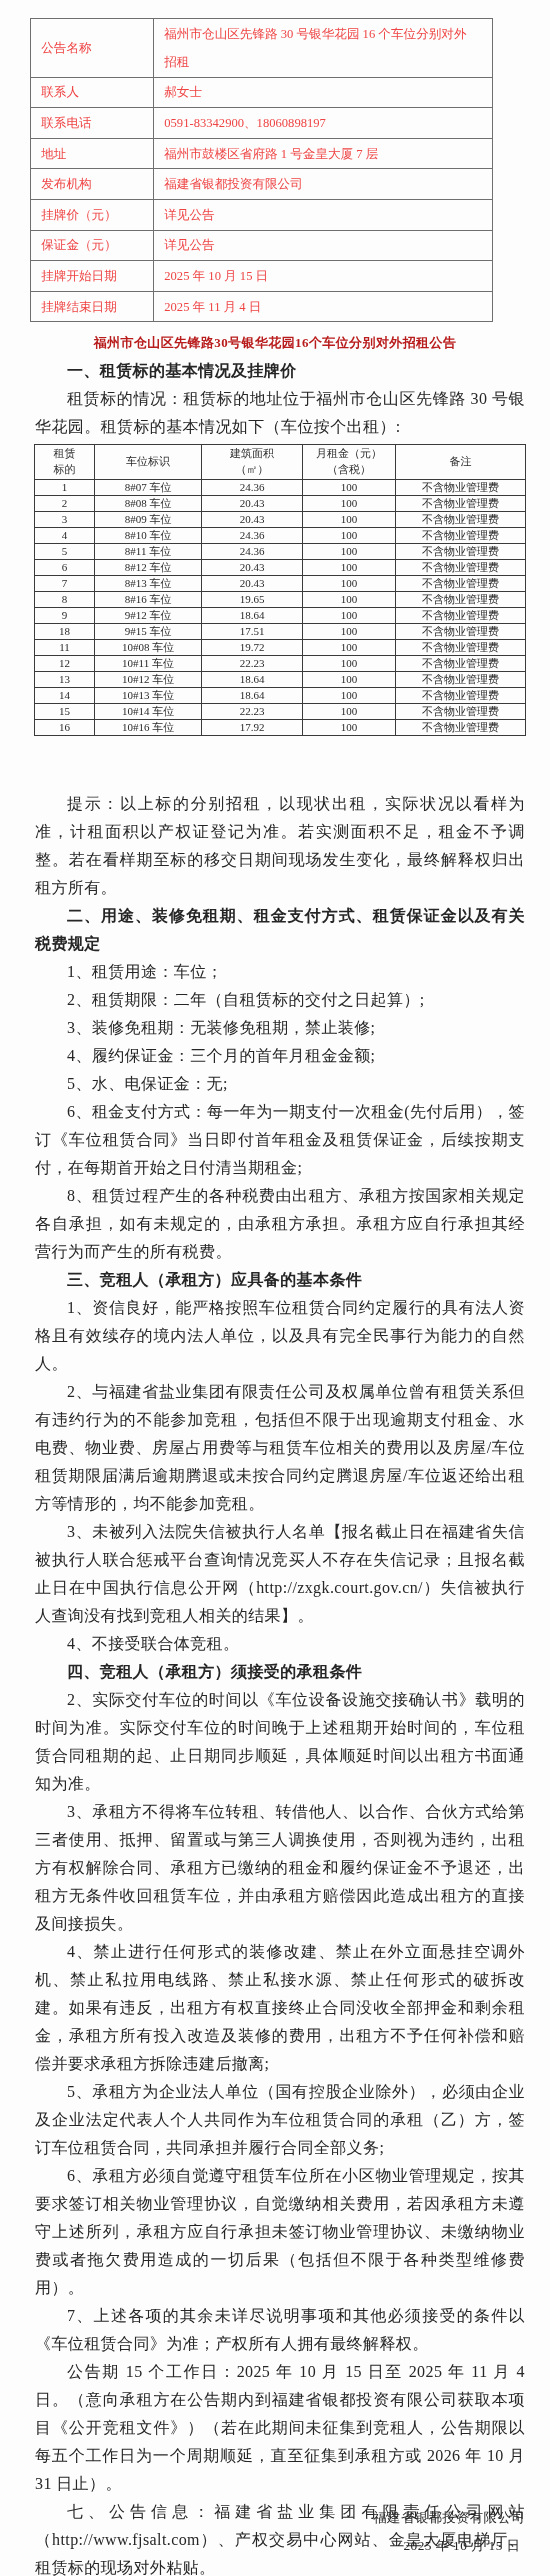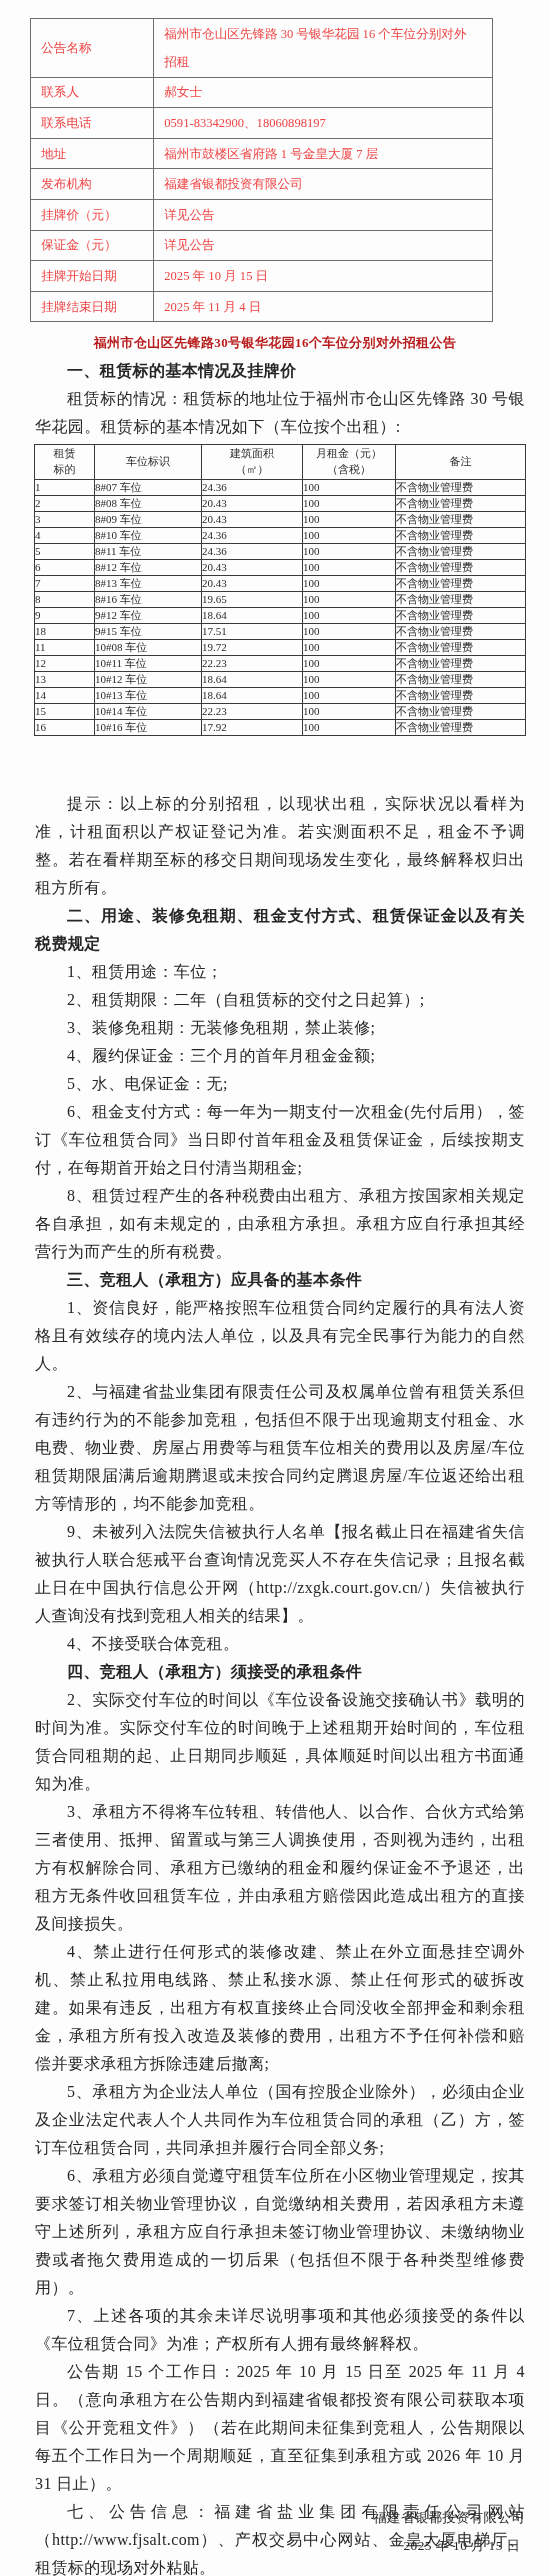--- a/index.html
+++ b/index.html
@@ -28,21 +28,21 @@
   
   .content{margin-left:35px;width:490px;font-size:16px;line-height:28px;
     text-align:justify;color:#262626;letter-spacing:0.4px;}
   .content p{margin:0;text-indent:2em;}
   .content p.heading{font-weight:bold;}
   .content p.hint{margin-top:54px;}
 
   
   table.parking{
     border-collapse:collapse;margin:2.4px 0 0 34px;width:491px;table-layout:fixed;
-    font-size:11px;color:#2a2a2a;border:1.6px solid #3a3a3a;
+    text-align:center;font-size:11px;color:#2a2a2a;border:1.6px solid #3a3a3a;
   }
   table.parking th{
     border:0.8px solid #3a3a3a;font-weight:normal;line-height:15.7px;
     padding:1.6px 0;white-space:pre-line;
   }
   table.parking td{border:0.8px solid #3a3a3a;height:15px;line-height:15px;padding:0;}
 
   
   .signature{position:absolute;top:2504px;right:25px;text-align:right;
     font-size:13.4px;line-height:28px;color:#262626;letter-spacing:0.4px;}
@@ -245,21 +245,21 @@
       <p>1、租赁用途：车位；</p>
       <p>2、租赁期限：二年（自租赁标的交付之日起算）;</p>
       <p>3、装修免租期：无装修免租期，禁止装修;</p>
       <p>4、履约保证金：三个月的首年月租金金额;</p>
       <p>5、水、电保证金：无;</p>
       <p>6、租金支付方式：每一年为一期支付一次租金(先付后用），签订《车位租赁合同》当日即付首年租金及租赁保证金，后续按期支付，在每期首开始之日付清当期租金;</p>
       <p>8、租赁过程产生的各种税费由出租方、承租方按国家相关规定各自承担，如有未规定的，由承租方承担。承租方应自行承担其经营行为而产生的所有税费。</p>
       <p class="heading">三、竞租人（承租方）应具备的基本条件</p>
       <p>1、资信良好，能严格按照车位租赁合同约定履行的具有法人资格且有效续存的境内法人单位，以及具有完全民事行为能力的自然人。</p>
       <p>2、与福建省盐业集团有限责任公司及权属单位曾有租赁关系但有违约行为的不能参加竞租，包括但不限于出现逾期支付租金、水电费、物业费、房屋占用费等与租赁车位相关的费用以及房屋/车位租赁期限届满后逾期腾退或未按合同约定腾退房屋/车位返还给出租方等情形的，均不能参加竞租。</p>
-      <p>9、未被列入法院失信被执行人名单【报名截止日在福建省失信被执行人联合惩戒平台查询情况竞买人不存在失信记录；且报名截止日在中国执行信息公开网（http://zxgk.court.gov.cn/）失信被执行人查询没有找到竞租人相关的结果】。</p>
+      <p>3、未被列入法院失信被执行人名单【报名截止日在福建省失信被执行人联合惩戒平台查询情况竞买人不存在失信记录；且报名截止日在中国执行信息公开网（http://zxgk.court.gov.cn/）失信被执行人查询没有找到竞租人相关的结果】。</p>
       <p>4、不接受联合体竞租。</p>
       <p class="heading">四、竞租人（承租方）须接受的承租条件</p>
       <p>2、实际交付车位的时间以《车位设备设施交接确认书》载明的时间为准。实际交付车位的时间晚于上述租期开始时间的，车位租赁合同租期的起、止日期同步顺延，具体顺延时间以出租方书面通知为准。</p>
       <p>3、承租方不得将车位转租、转借他人、以合作、合伙方式给第三者使用、抵押、留置或与第三人调换使用，否则视为违约，出租方有权解除合同、承租方已缴纳的租金和履约保证金不予退还，出租方无条件收回租赁车位，并由承租方赔偿因此造成出租方的直接及间接损失。</p>
       <p>4、禁止进行任何形式的装修改建、禁止在外立面悬挂空调外机、禁止私拉用电线路、禁止私接水源、禁止任何形式的破拆改建。如果有违反，出租方有权直接终止合同没收全部押金和剩余租金，承租方所有投入改造及装修的费用，出租方不予任何补偿和赔偿并要求承租方拆除违建后撤离;</p>
       <p>5、承租方为企业法人单位（国有控股企业除外），必须由企业及企业法定代表人个人共同作为车位租赁合同的承租（乙）方，签订车位租赁合同，共同承担并履行合同全部义务;</p>
       <p>6、承租方必须自觉遵守租赁车位所在小区物业管理规定，按其要求签订相关物业管理协议，自觉缴纳相关费用，若因承租方未遵守上述所列，承租方应自行承担未签订物业管理协议、未缴纳物业费或者拖欠费用造成的一切后果（包括但不限于各种类型维修费用）。</p>
       <p>7、上述各项的其余未详尽说明事项和其他必须接受的条件以《车位租赁合同》为准；产权所有人拥有最终解释权。</p>
       <p>公告期 15 个工作日：2025 年 10 月 15 日至 2025 年 11 月 4 日。（意向承租方在公告期内到福建省银都投资有限公司获取本项目《公开竞租文件》）（若在此期间未征集到竞租人，公告期限以每五个工作日为一个周期顺延，直至征集到承租方或 2026 年 10 月 31 日止）。</p>
       <p>七、公告信息：福建省盐业集团有限责任公司网站（http://www.fjsalt.com）、产权交易中心网站、金皇大厦电梯厅、租赁标的现场对外粘贴。</p>

